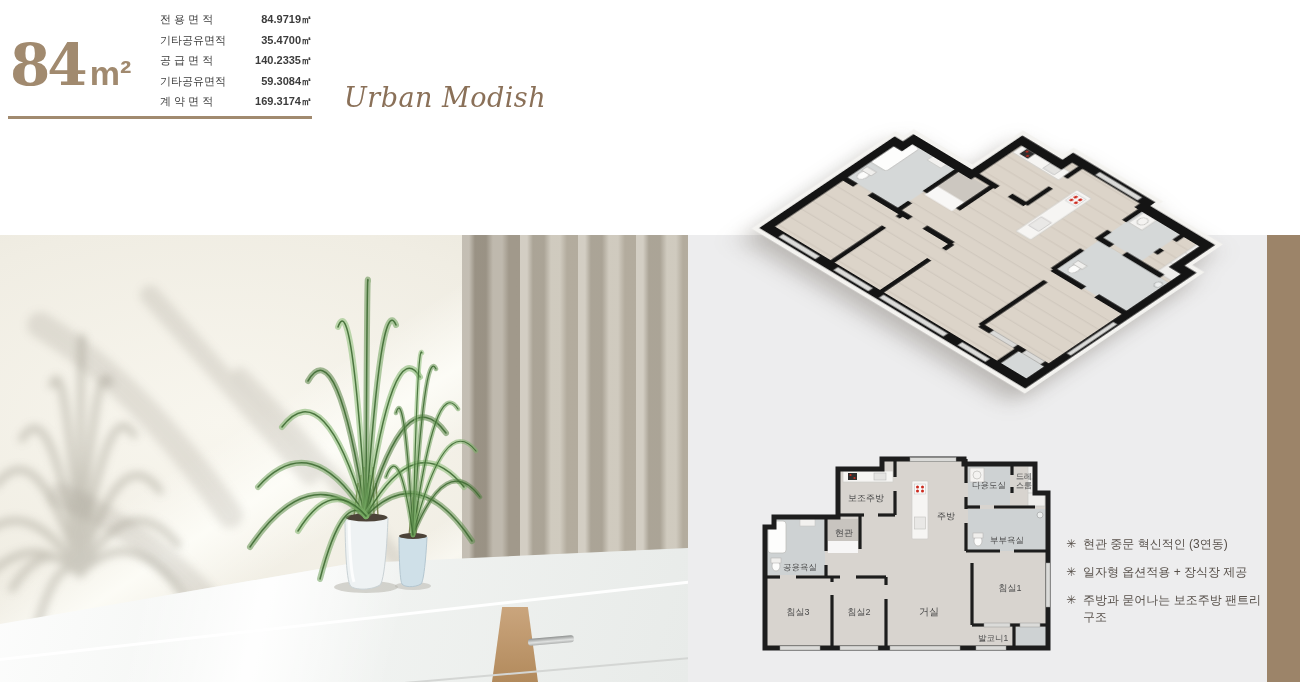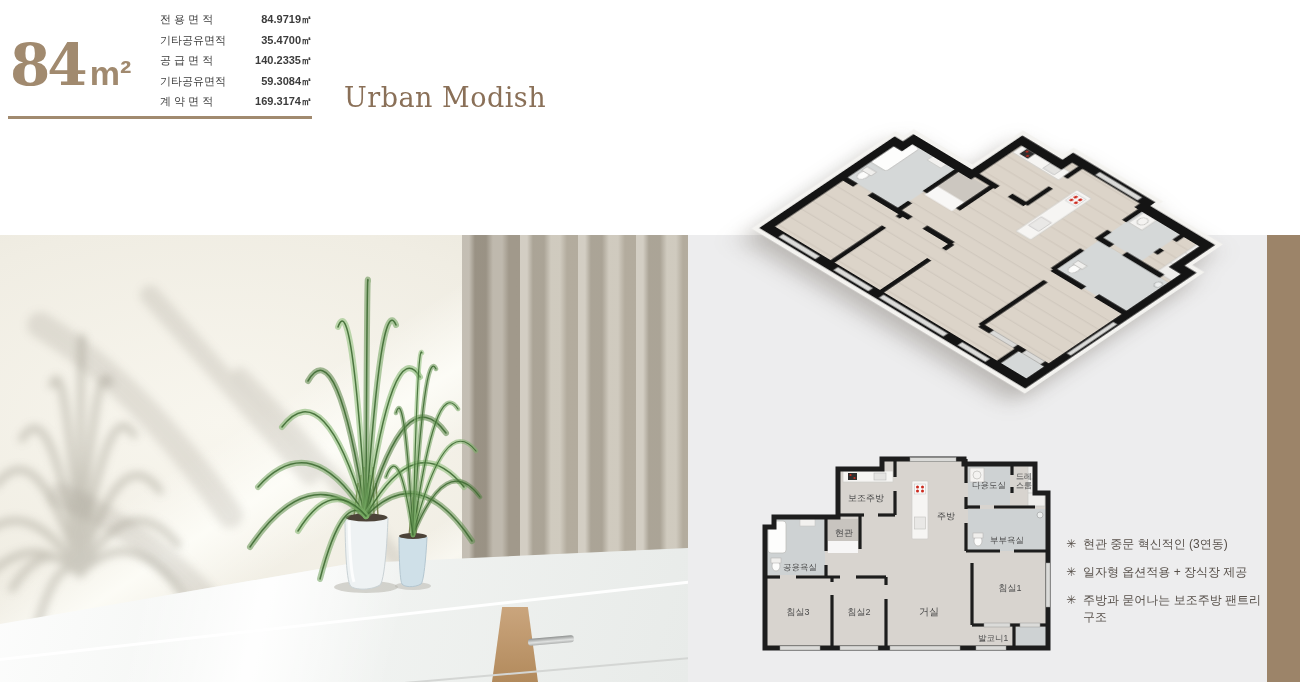--- a/index.html
+++ b/index.html
@@ -14,21 +14,21 @@
   
   .area-title{position:absolute;left:10px;top:36px;display:flex;align-items:baseline;color:var(--brand);}
   .area-num{font-family:"DejaVu Serif","Liberation Serif",serif;font-weight:bold;font-size:58px;line-height:1;letter-spacing:-3px;}
   .area-unit{font-family:Liberation Sans, sans-serif;font-weight:bold;font-size:34px;line-height:1;margin-left:5px;}
   .area-underline{position:absolute;left:8px;top:116px;width:304px;height:2.5px;background:var(--brand);}
   .area-table{position:absolute;left:160px;top:9px;width:152px;}
   .area-row{display:flex;justify-content:space-between;font-size:11px;line-height:20.6px;color:#3c3c3c;}
   .area-row .lbl{white-space:pre;}
   .area-row .val{font-variant-numeric:tabular-nums;font-weight:bold;}
   .tagline{position:absolute;left:344px;top:82px;font-family:"DejaVu Serif","Liberation Serif",serif;
-           font-size:27px;color:#8a7058;letter-spacing:0.5px;}
+           font-style:italic;font-size:27px;color:#8a7058;letter-spacing:0.5px;}
 
   
   .intro{position:absolute;left:1063px;top:13px;width:210px;}
   .intro-sub{font-size:15px;color:var(--sub-brown);font-weight:bold;line-height:1.25;}
   .intro-title{font-size:17px;color:var(--title-brown);font-weight:bold;line-height:1.25;margin-top:1px;}
   .intro-body{margin-top:9px;font-size:11.5px;color:var(--body-text);line-height:1.55;}
 
   
   .photo{position:absolute;left:0;top:235px;width:688px;height:447px;overflow:hidden;}
   .gray-panel{position:absolute;left:688px;top:235px;width:579px;height:447px;background:var(--panel-gray);}

